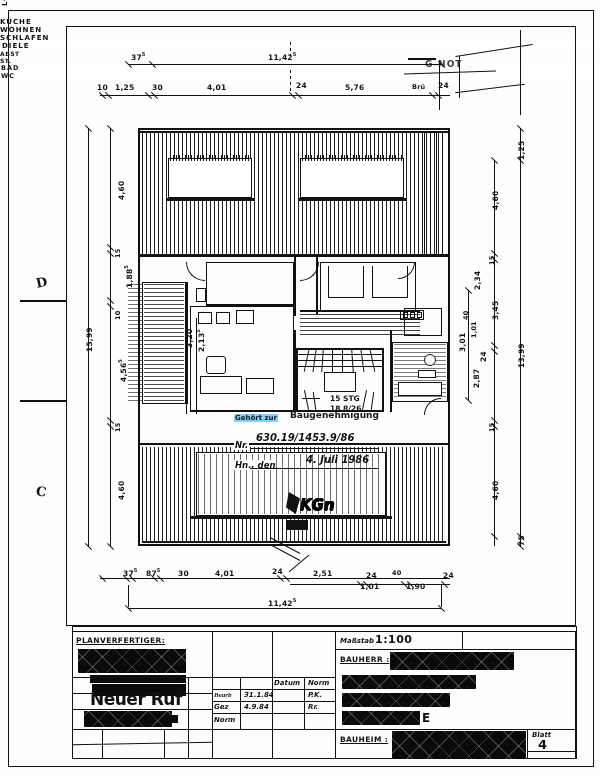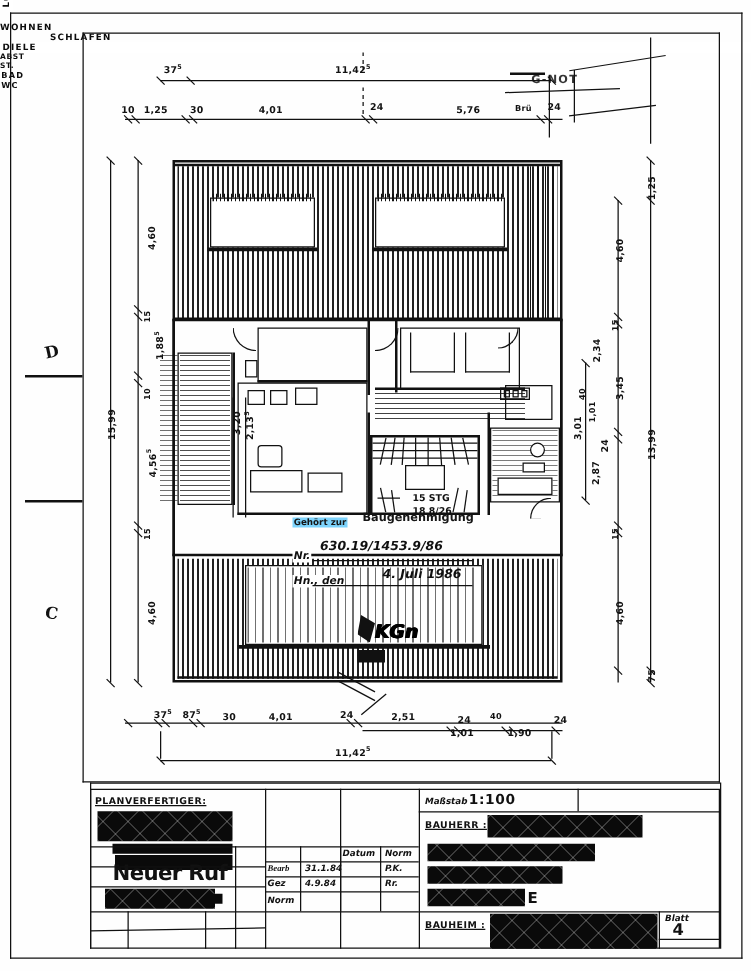--- a/index.html
+++ b/index.html
@@ -172,21 +172,21 @@
   <div class="tick" style="left:288px;top:95px;"></div>
   <div class="tick" style="left:294px;top:95px;"></div>
   <div class="tick" style="left:428px;top:95px;"></div>
   <div class="tick" style="left:434px;top:95px;"></div>
 
   <div class="txt dim" style="left:97px; top:84px;">10</div>
   <div class="txt dim" style="left:115px;top:84px;">1,25</div>
   <div class="txt dim" style="left:152px;top:84px;">30</div>
   <div class="txt dim" style="left:207px;top:84px;">4,01</div>
   <div class="txt dim" style="left:296px;top:82px;">24</div>
-  <div class="txt dim" style="left:365px;top:84px;">5,76</div>
+  <div class="txt dim" style="left:345px;top:84px;">5,76</div>
   <div class="txt dim" style="left:438px;top:82px;">24</div>
   <div class="txt dim sm" style="left:412px;top:84px;">Brü</div>
 
   <div class="txt dim" style="left:425px;top:60px;font-size:9px;letter-spacing:1px;opacity:.85;">G-NOT</div>
   <div class="ln hl" style="left:408px;top:58px;width:28px;height:2px;"></div>
   <div class="ln hl" style="left:404px;top:72px;width:92px;height:1px;transform:rotate(-2deg);"></div>
   <div class="ln hl" style="left:455px;top:50px;width:78px;height:1px;transform:rotate(-9deg);"></div>
   <div class="ln hl" style="left:455px;top:88px;width:70px;height:1px;transform:rotate(-7deg);"></div>
   <div class="ln vl" style="left:439px;top:60px;width:1px;height:50px;"></div>
   <div class="ln vl" style="left:459px;top:56px;width:1px;height:42px;"></div>
@@ -325,20 +325,21 @@
   <div class="ln hl2" style="left:138px;top:443px;width:312px;height:2px;"></div>
 
   <div class="box" style="left:142px;top:282px;width:44px;height:122px;"></div>
   <div class="hatchh" style="left:144px;top:284px;width:40px;height:118px;opacity:.75;"></div>
   <div class="room sm rot90" style="left:152px;top:400px;z-index:5;background:#fff;padding:1px 2px;">LOGGIA</div>
   <div class="ln vl" style="left:186px;top:282px;width:2px;height:122px;"></div>
 
   <div class="hatchh" style="left:128px;top:284px;width:14px;height:118px;opacity:.6;"></div>
 
   <div class="box" style="left:206px;top:262px;width:88px;height:44px;"></div>
+  <div class="room sm" style="left:214px;top:285px;">KÜCHE</div>
   <div class="ln hl2" style="left:206px;top:304px;width:88px;height:2px;"></div>
   <div class="box" style="left:196px;top:288px;width:10px;height:14px;"></div>
 
   <div class="box" style="left:190px;top:306px;width:104px;height:106px;"></div>
   <div class="room sm" style="left:200px;top:340px;">WOHNEN</div>
 
   <div class="box" style="left:198px;top:312px;width:14px;height:12px;"></div>
   <div class="box" style="left:216px;top:312px;width:14px;height:12px;"></div>
   <div class="box" style="left:236px;top:310px;width:18px;height:14px;"></div>
   <div class="box" style="left:206px;top:356px;width:20px;height:18px;border-radius:3px;"></div>
@@ -346,21 +347,21 @@
   <div class="box" style="left:246px;top:378px;width:28px;height:16px;"></div>
 
   <div class="ln vl" style="left:186px;top:318px;width:1px;height:96px;"></div>
   <div class="ln vl" style="left:196px;top:318px;width:1px;height:96px;"></div>
   <div class="txt dim rot90" style="left:186px;top:348px;">3,20</div>
   <div class="txt dim rot90" style="left:196px;top:352px;">
     <span>2,13</span><sup>5</sup>
   </div>
 
   <div class="box" style="left:320px;top:262px;width:96px;height:50px;"></div>
-  <div class="room sm" style="left:338px;top:288px;padding-left:40px;">SCHLAFEN</div>
+  <div class="room sm" style="left:338px;top:288px;">SCHLAFEN</div>
   <div class="box" style="left:328px;top:266px;width:36px;height:32px;border-top:none;"></div>
   <div class="box" style="left:372px;top:266px;width:36px;height:32px;border-top:none;"></div>
   <div class="ln hl2" style="left:300px;top:310px;width:120px;height:2px;"></div>
 
   <div class="hatchh" style="left:300px;top:314px;width:120px;height:24px;opacity:.8;"></div>
   <div class="room sm" style="left:328px;top:330px;background:#fff;padding:0 2px;">DIELE</div>
 
   <div class="box" style="left:404px;top:308px;width:38px;height:28px;"></div>
   <div class="room sm" style="left:418px;top:320px;font-size:6px;letter-spacing:.5px;">ABST</div>
   <div class="room sm" style="left:419px;top:330px;font-size:6px;letter-spacing:.5px;">ST.</div>

